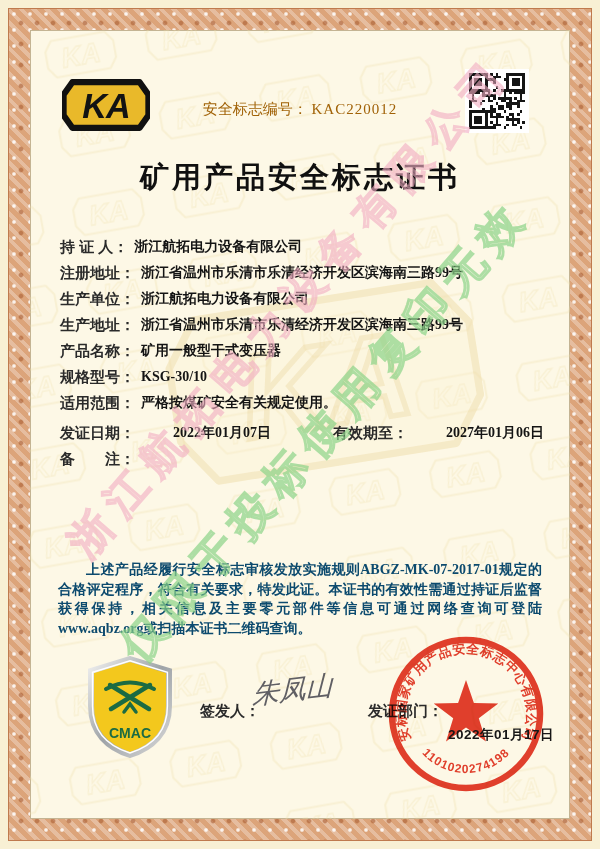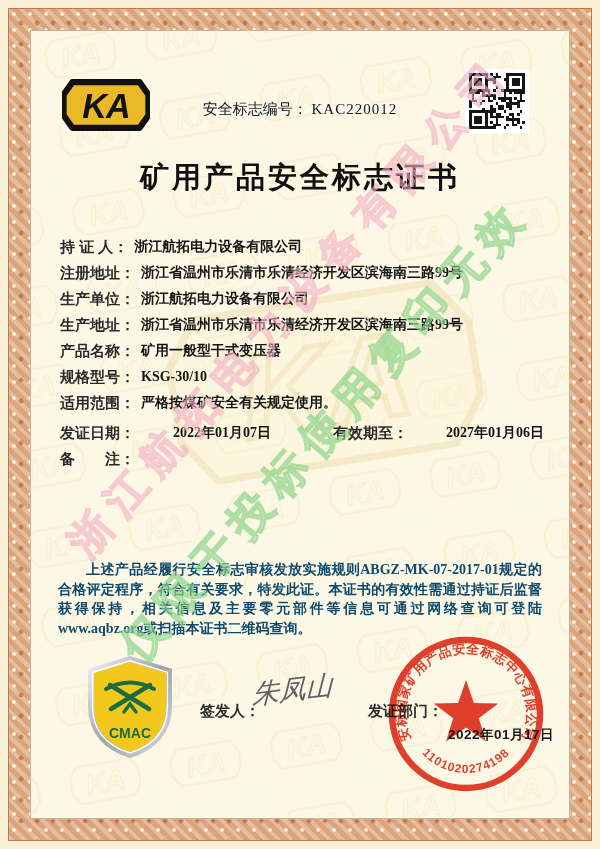--- a/index.html
+++ b/index.html
@@ -11,21 +11,21 @@
       radial-gradient(circle at 5px 5px, rgba(255,255,255,.85) 1.2px, transparent 2.4px),
       radial-gradient(circle at 12px 14px, rgba(166,88,44,.55) 1.6px, transparent 3px),
       repeating-linear-gradient(45deg, rgba(255,255,255,.28) 0 4px, transparent 4px 9px),
       #dca47a;
     background-size:16px 16px,16px 21px,auto,auto;}
   .inner{position:absolute;inset:30px;z-index:1;background:#fdf8e6;border:1px solid #c4b493;}
   .bgpattern{position:absolute;inset:30px;z-index:1;pointer-events:none;}
   
   .ka-logo{position:absolute;left:62px;top:79px;z-index:2;}
   .certno{position:absolute;left:0;right:0;top:100px;z-index:2;text-align:center;
-    font-family:"Liberation Serif",serif;font-size:15px;color:#0f172a;}
+    font-family:"Liberation Serif",serif;font-size:15px;color:#a16207;}
   .certno b{font-weight:400;letter-spacing:1px;}
   .qr{position:absolute;left:465px;top:69px;width:64px;height:64px;background:#fff;
     z-index:2;padding:4px;box-sizing:border-box;display:grid;
     grid-template-columns:repeat(21,1fr);grid-template-rows:repeat(21,1fr);}
   .qm{background:#151515;}
   .title{position:absolute;left:0;right:0;top:158px;z-index:2;text-align:center;
     font-size:29px;font-weight:700;letter-spacing:3px;color:#101010;}
   
   .fields{position:absolute;left:60px;right:56px;top:234px;z-index:2;}
   .frow{height:26px;display:flex;align-items:center;}

